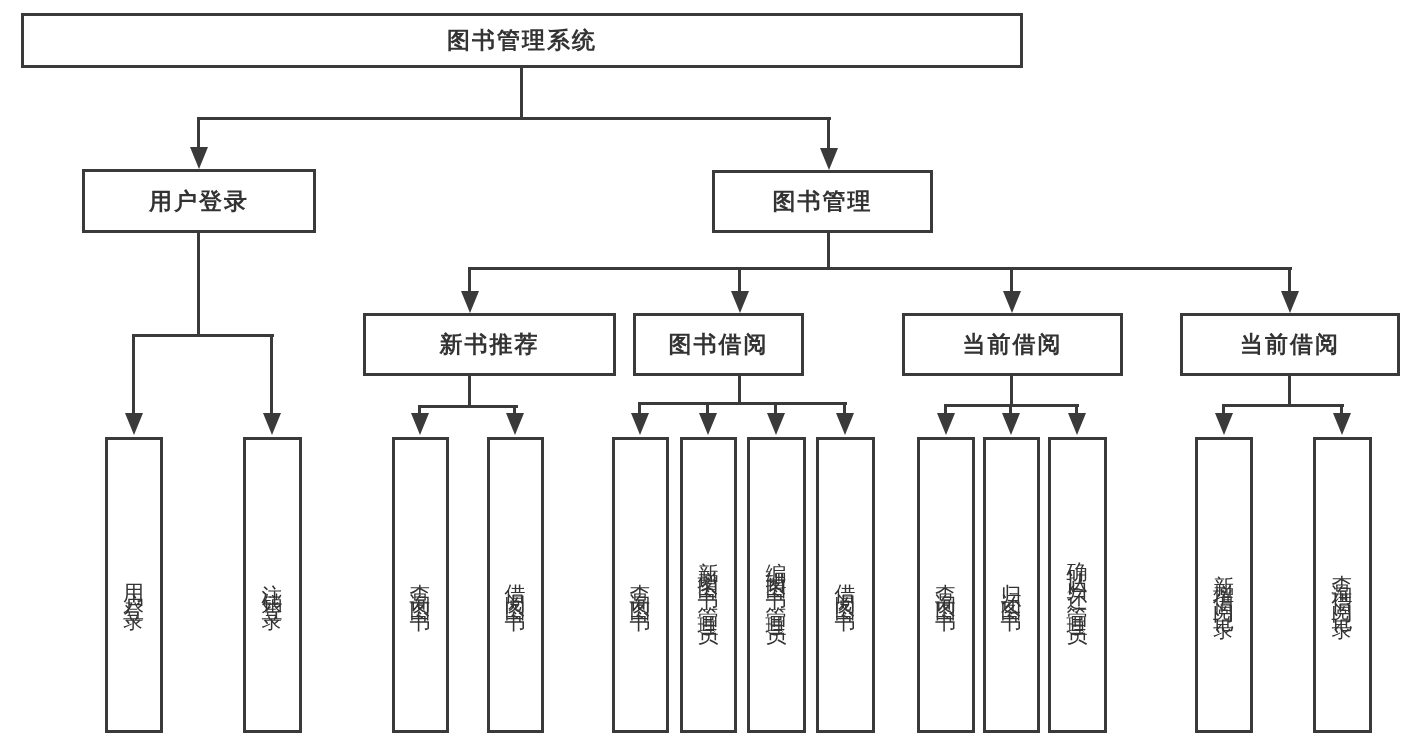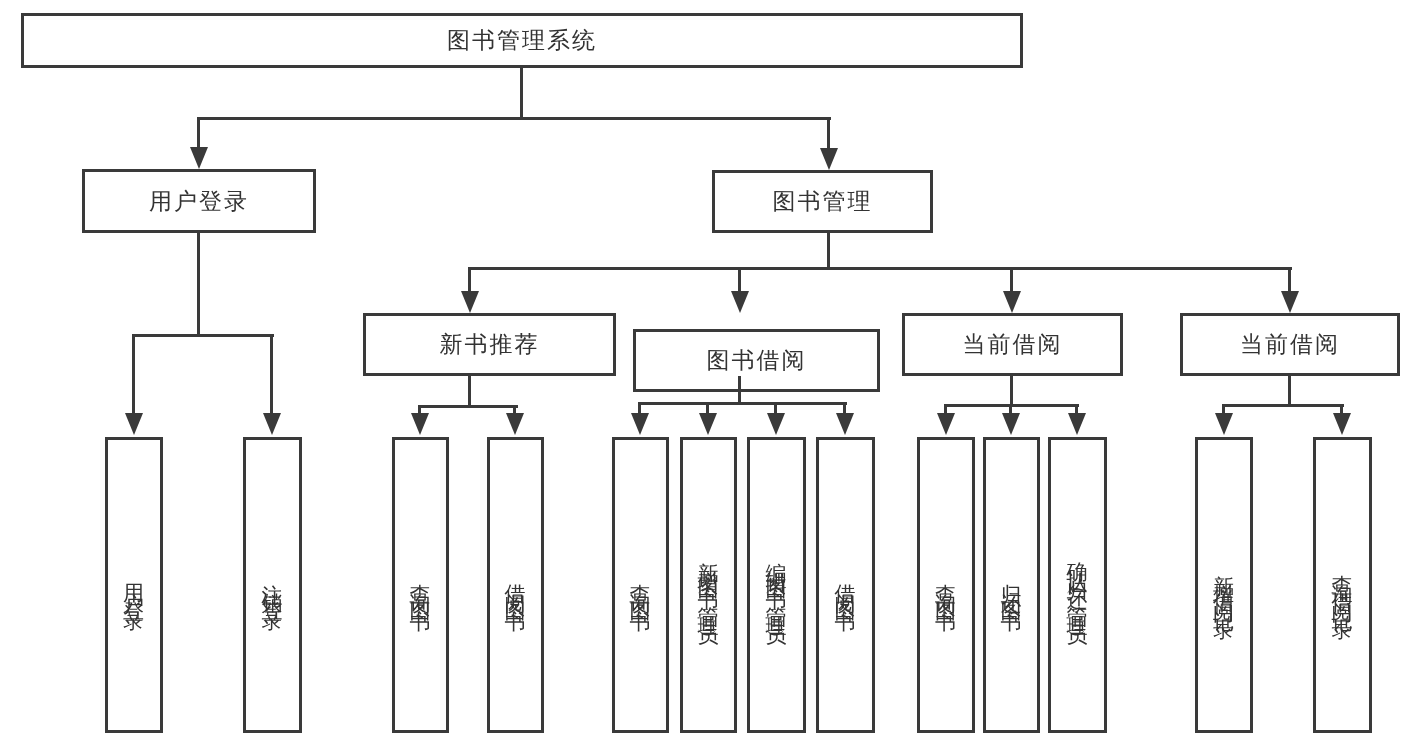--- a/index.html
+++ b/index.html
@@ -23,20 +23,21 @@
     display:flex;
     align-items:center;
     justify-content:center;
     color:var(--text);
   }
   .hlabel{
     font-size:23px;
     letter-spacing:2px;
     white-space:nowrap;
     color:var(--text);
+    font-weight:bold;
   }
   .vlabel{
     writing-mode:vertical-rl;
     text-orientation:mixed;
     font-size:21px;
     letter-spacing:9px;
     color:var(--text);
     line-height:1;
   }
   .vline,.hline{
@@ -74,21 +75,21 @@
   <div class="box" style="left:82px;top:169px;width:234px;height:64px">
     <span class="hlabel">用户登录</span>
   </div>
   <div class="box" style="left:712px;top:170px;width:221px;height:63px">
     <span class="hlabel">图书管理</span>
   </div>
 
   <div class="box" style="left:363px;top:313px;width:253px;height:63px">
     <span class="hlabel">新书推荐</span>
   </div>
-  <div class="box" style="left:633px;top:329px;width:247px;height:63px">
+  <div class="box" style="left:633px;top:313px;width:171px;height:63px">
     <span class="hlabel">图书借阅</span>
   </div>
   <div class="box" style="left:902px;top:313px;width:221px;height:63px">
     <span class="hlabel">当前借阅</span>
   </div>
   <div class="box" style="left:1180px;top:313px;width:220px;height:63px">
     <span class="hlabel">当前借阅</span>
   </div>
 
   <div class="box" style="left:105px;top:437px;width:58px;height:296px">

